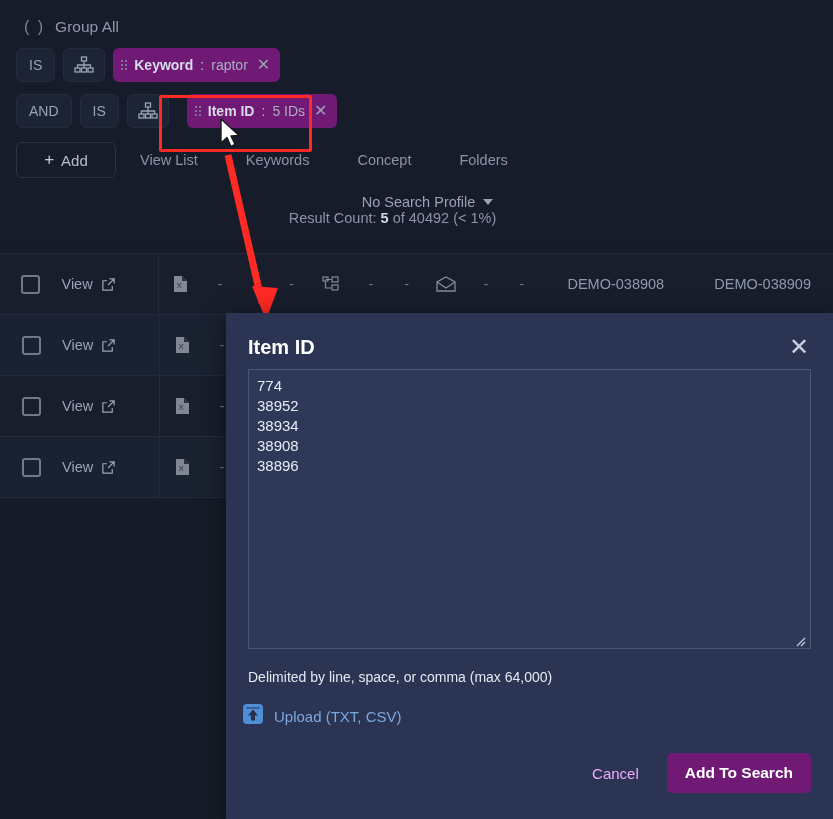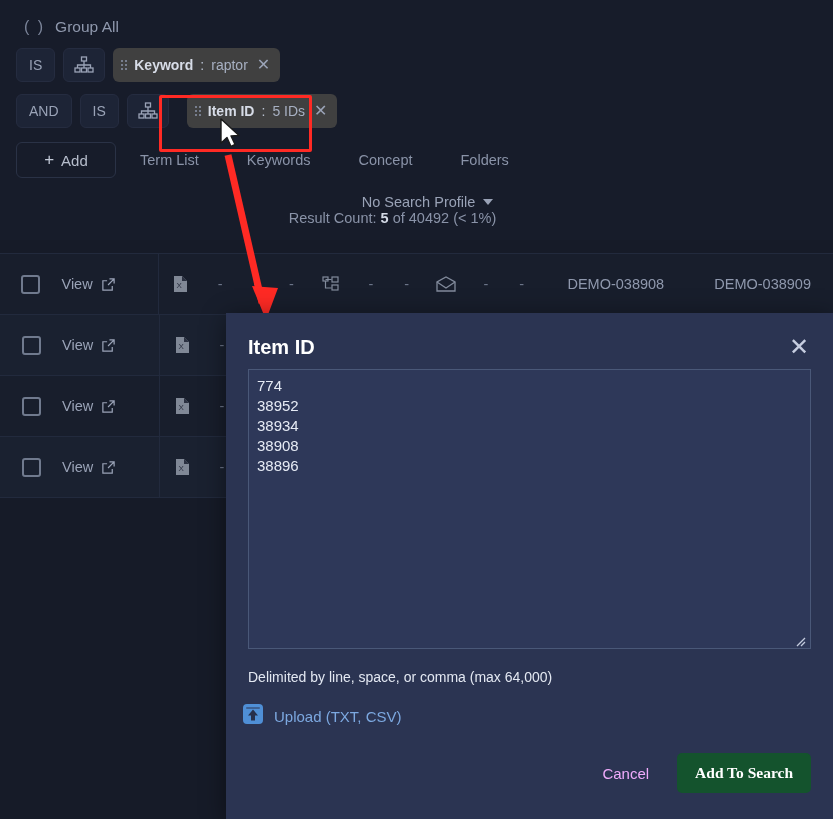--- a/index.html
+++ b/index.html
@@ -36,21 +36,21 @@
     color: #9aa3b7;
     font-size: 14px;
     height: 34px;
     min-width: 36px;
     padding: 0 12px;
     display: flex; align-items: center; justify-content: center;
   }
   .iconbtn { padding: 0 8px; width: 42px; }
 
   .chip {
-    background: #404040;
+    background: #701a75;
     border-radius: 6px;
     height: 34px;
     display: inline-flex; align-items: center; gap: 7px;
     padding: 0 10px 0 8px;
     font-size: 14px;
     color: #b8c0d0;
     white-space: nowrap;
   }
   .chip b { color: #d7dce7; font-weight: 700; }
   .chip .val { color: #a7b0c2; }
@@ -141,25 +141,25 @@
     outline: none;
     white-space: pre;
   }
   .ta-grip { position: absolute; right: 27px; bottom: 172px; width: 12px; height: 12px; }
   .hint { color: #e3e8f2; font-size: 14px; padding: 16px 22px 0 22px; }
   .uploadrow { display: flex; align-items: flex-end; gap: 10px; padding: 18px 22px 0 16px; }
   .upload-txt { color: #7ca8e0; font-size: 15px; }
   .dlg-foot { display: flex; align-items: center; justify-content: flex-end; gap: 10px; padding: 28px 22px 0 22px; }
   .cancel { color: #f0abfc; font-size: 15px; padding: 8px 18px; background: none; border: none; }
   .submit {
-    background: #14532d; color: #ffffff;
+    background: #701a75; color: #ffffff;
     border: none; border-radius: 5px;
     font-size: 15.5px; font-weight: 700;
     padding: 0 18px; height: 40px;
-    font-family: Liberation Serif, serif;
+    font-family: Liberation Sans, sans-serif;
   }
 
   
   .cursor { position: absolute; left: 219px; top: 118px; }
 </style>
 </head>
 <body>
 
 <div id="app">
 
@@ -224,21 +224,21 @@
         <span class="chip-x">✕</span>
       </div>
     </div>
 
     <div class="addrow">
       <div class="add-btn">
         <span class="plus">+</span>
         <span>Add</span>
       </div>
       <div class="tabs">
-        <div class="tab">Term List</div>
+        <div class="tab">View List</div>
         <div class="tab">Keywords</div>
         <div class="tab">Concept</div>
         <div class="tab">Folders</div>
       </div>
     </div>
 
     <div class="profrow">
       <div class="prof">
         <span>No Search Profile</span>
         <span class="caret"></span>

